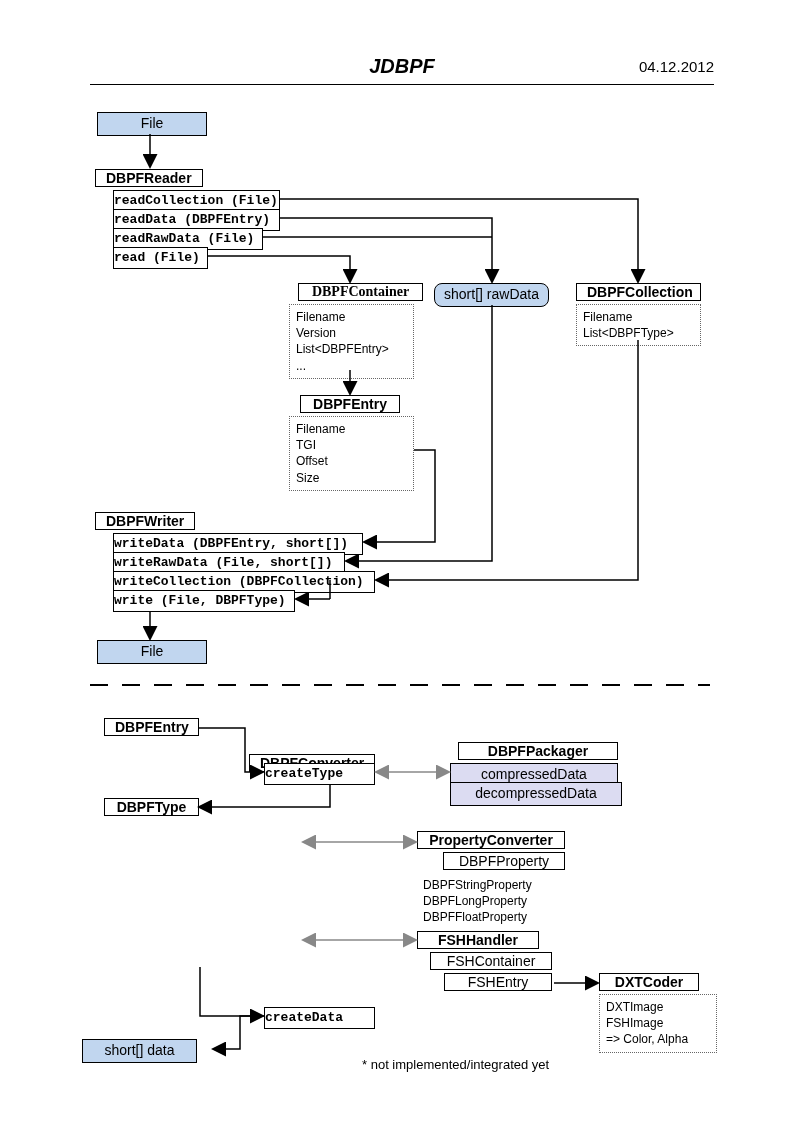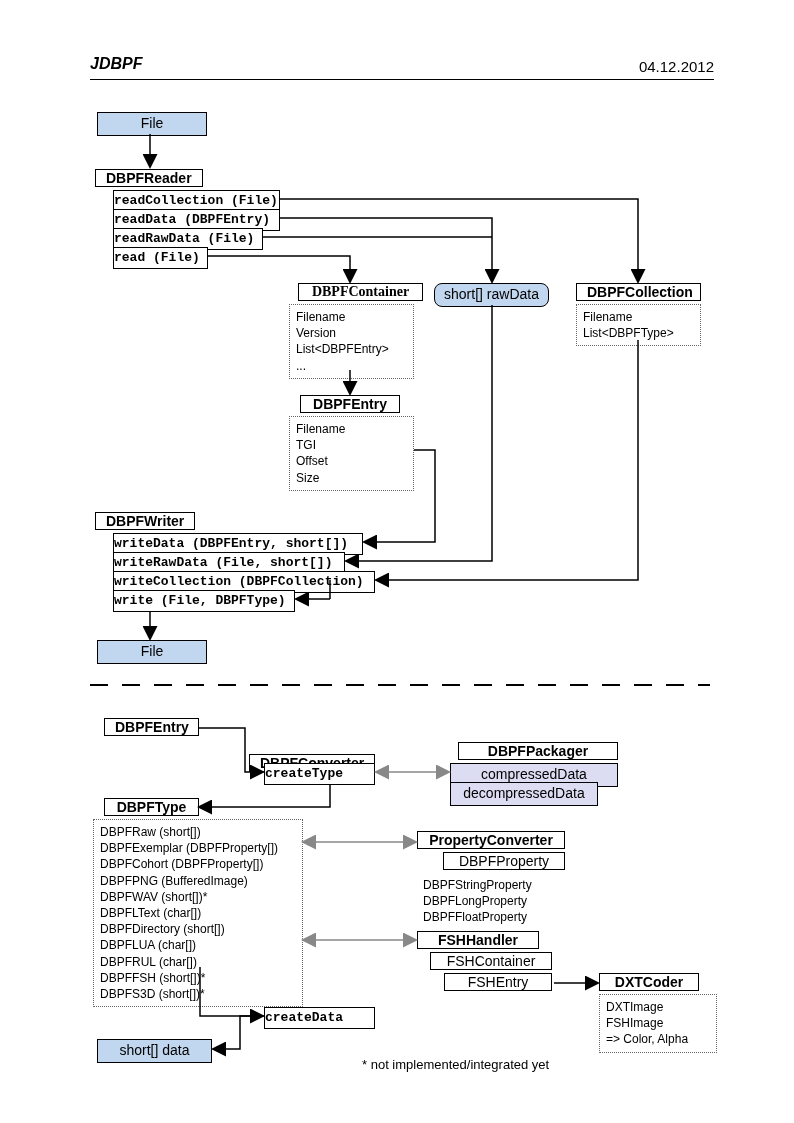--- a/index.html
+++ b/index.html
@@ -19,22 +19,23 @@
   .header {
     position: absolute;
     left: 90px;
     right: 80px;
     top: 55px;
     border-bottom: 1.5px solid #000;
     padding-bottom: 6px;
   }
   .header-title {
     font-weight: bold;
-    font-size: 16px;
+    font-size: 20px;
     font-style: italic;
+    text-align: center;
   }
   .header-date {
     position: absolute;
     right: 0;
     top: 3px;
     font-size: 15px;
   }
   .box {
     position: absolute;
     border: 1.5px solid #000;
@@ -122,53 +123,42 @@
 
   <div class="box box-blue" style="left:97px; top:640px; width:110px;">File</div>
 
   <div class="class-head" style="left:104px; top:718px; width:95px; text-align:center;">DBPFEntry</div>
 
   <div class="class-head" style="left:249px; top:742px; width:126px; text-align:center;margin-top:12px;">DBPFConverter</div>
   <div class="box mono" style="left:264px; top:763px; width:111px;">createType</div>
 
   <div class="class-head" style="left:458px; top:742px; width:160px; text-align:center;">DBPFPackager</div>
   <div class="box box-lav" style="left:450px; top:763px; width:168px;">compressedData</div>
-  <div class="box box-lav" style="left:450px; top:782px; width:148px;">decompressedData</div>
+  <div class="box box-lav" style="left:450px; top:782px; width:172px;">decompressedData</div>
 
   <div class="class-head" style="left:104px; top:798px; width:95px; text-align:center;">DBPFType</div>
-  <div class="dotted-body" style="left:93px; top:819px; width:210px; white-space:pre-line;">DBPFRaw (short[])
-DBPFExemplar (DBPFProperty[])
-DBPFCohort (DBPFProperty[])
-DBPFPNG (BufferedImage)
-DBPFWAV (short[])*
-DBPFLText (char[])
-DBPFDirectory (short[])
-DBPFLUA (char[])
-DBPFRUL (char[])
-DBPFFSH (short[])*
-DBPFS3D (short[])*</div>
 
   <div class="class-head" style="left:417px; top:831px; width:148px; text-align:center;">PropertyConverter</div>
   <div class="class-head" style="left:443px; top:852px; width:122px; text-align:center; font-weight:400;">DBPFProperty</div>
   <div class="dotted-body" style="left:417px; top:873px; width:148px; border:none; white-space:pre-line; font-size:12px;">DBPFStringProperty
 DBPFLongProperty
 DBPFFloatProperty</div>
 
   <div class="class-head" style="left:417px; top:931px; width:122px; text-align:center;">FSHHandler</div>
   <div class="class-head" style="left:430px; top:952px; width:122px; text-align:center; font-weight:400;">FSHContainer</div>
   <div class="class-head" style="left:444px; top:973px; width:108px; text-align:center; font-weight:400;">FSHEntry</div>
 
   <div class="class-head" style="left:599px; top:973px; width:100px; text-align:center;">DXTCoder</div>
   <div class="dotted-body" style="left:599px; top:994px; width:118px; white-space:pre-line;">DXTImage
 FSHImage
 =&gt; Color, Alpha</div>
 
   <div class="box mono" style="left:264px; top:1007px; width:111px;">createData</div>
 
-  <div class="box box-blue" style="left:97px; top:1039px; width:115px;">short[] data</div>
+  <div class="box box-blue" style="left:82px; top:1039px; width:115px;">short[] data</div>
 
   <div class="footnote" style="left:362px; top:1049px;">* not implemented/integrated yet</div>
 
   <svg class="overlay">
     <defs>
       <marker id="arrow" markerWidth="10" markerHeight="10" refX="8" refY="5" orient="auto">
         <path d="M0,0 L10,5 L0,10 z" fill="#000"></path>
       </marker>
       <marker id="arrow-gray" markerWidth="10" markerHeight="10" refX="8" refY="5" orient="auto">
         <path d="M0,0 L10,5 L0,10 z" fill="#888"></path>

